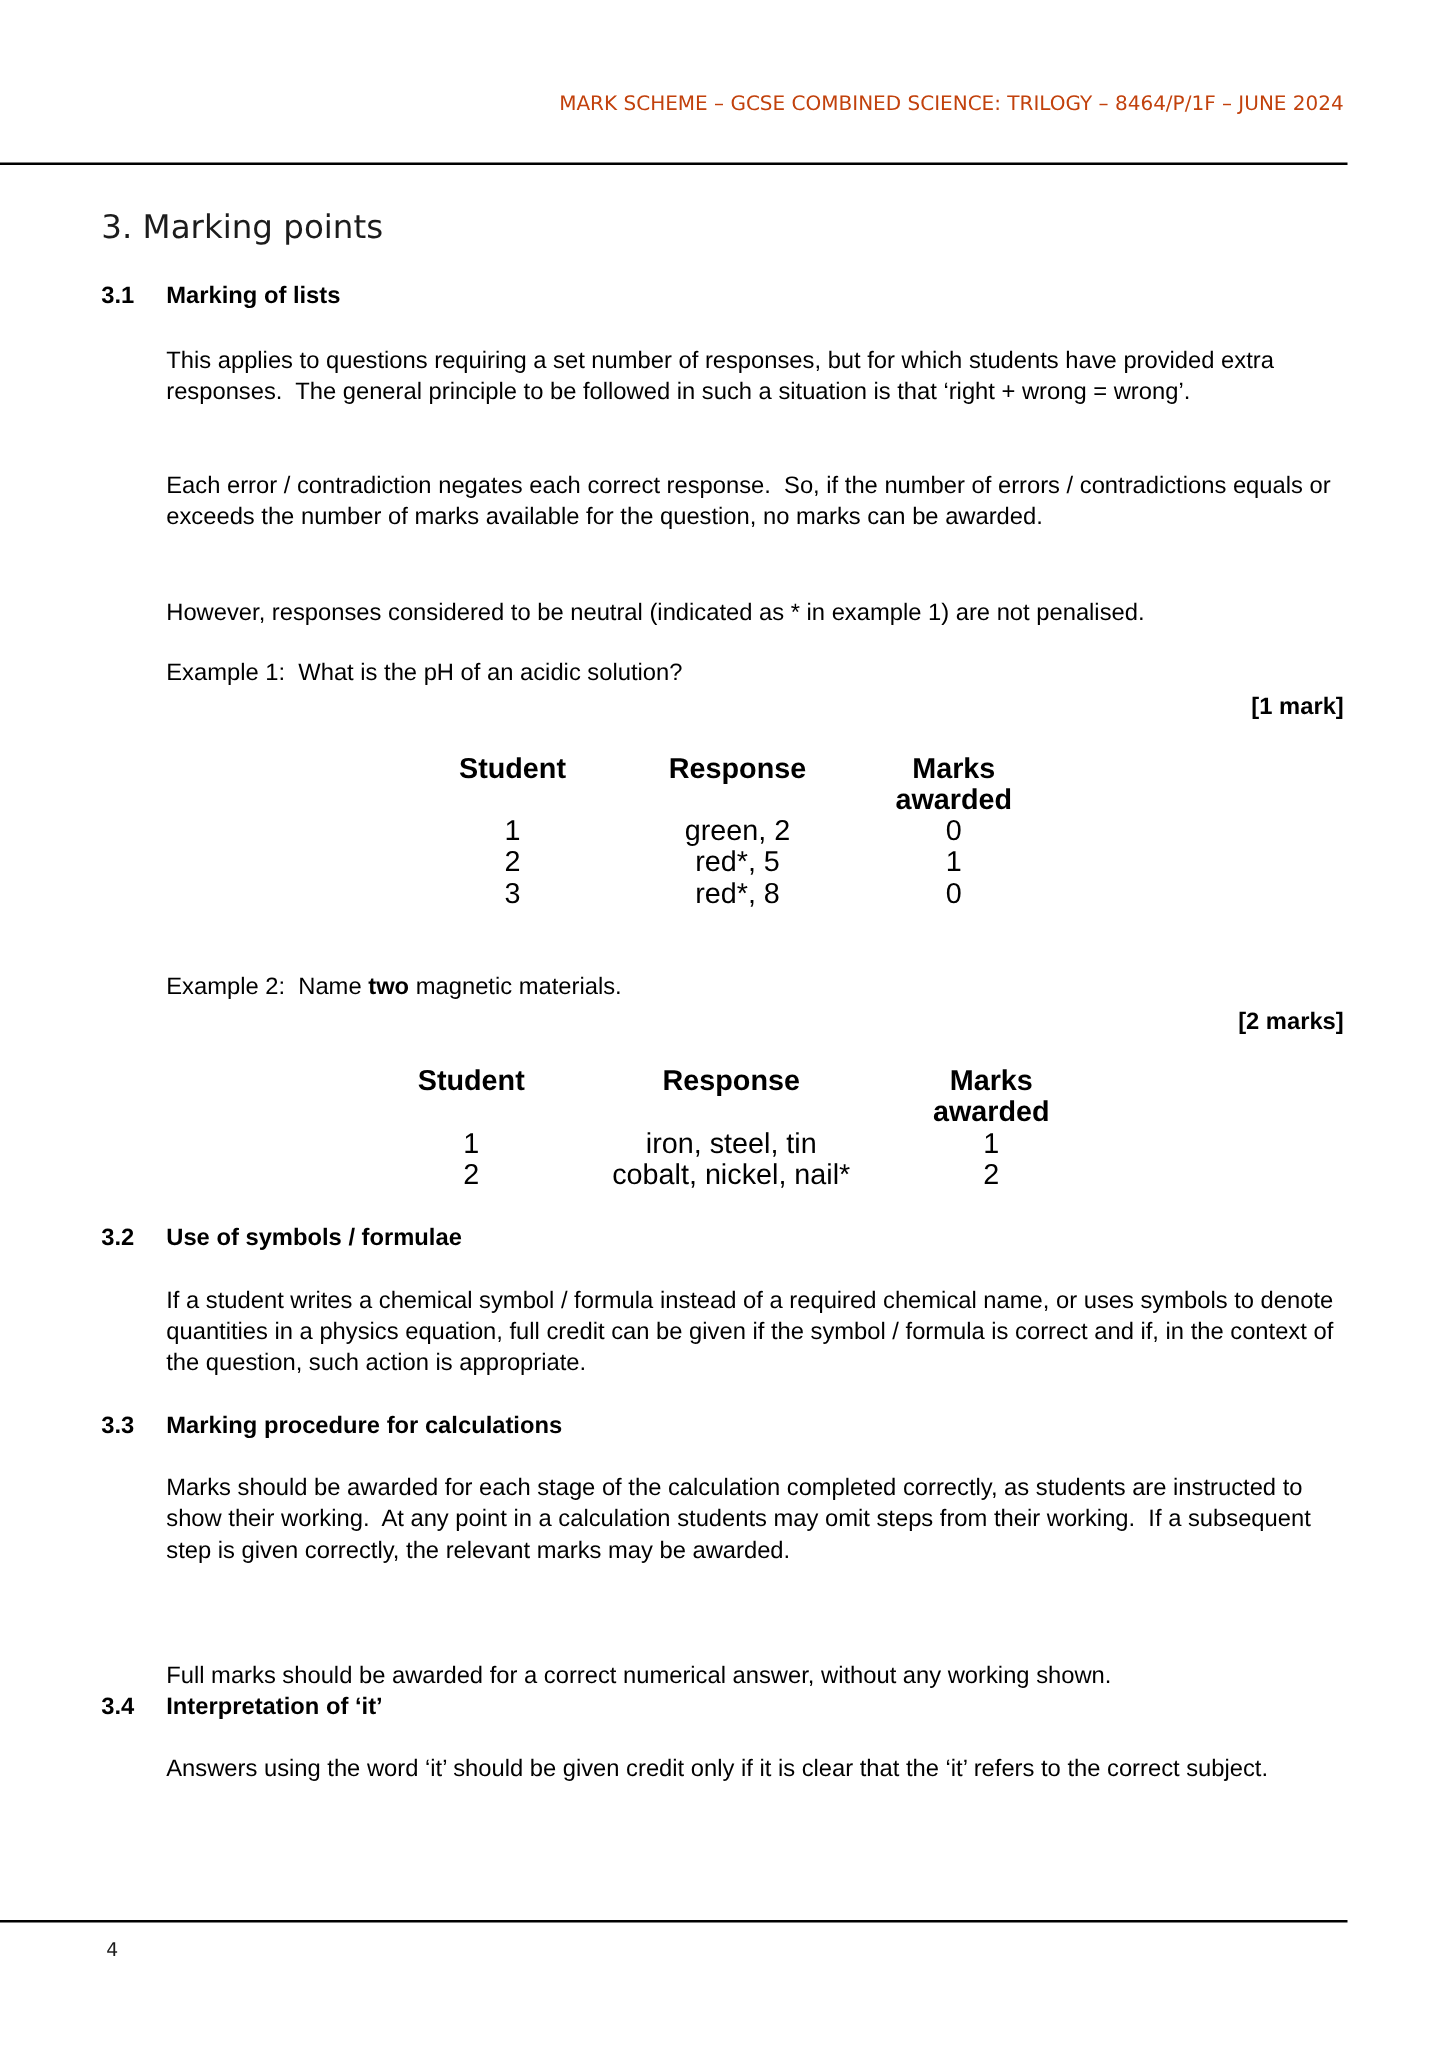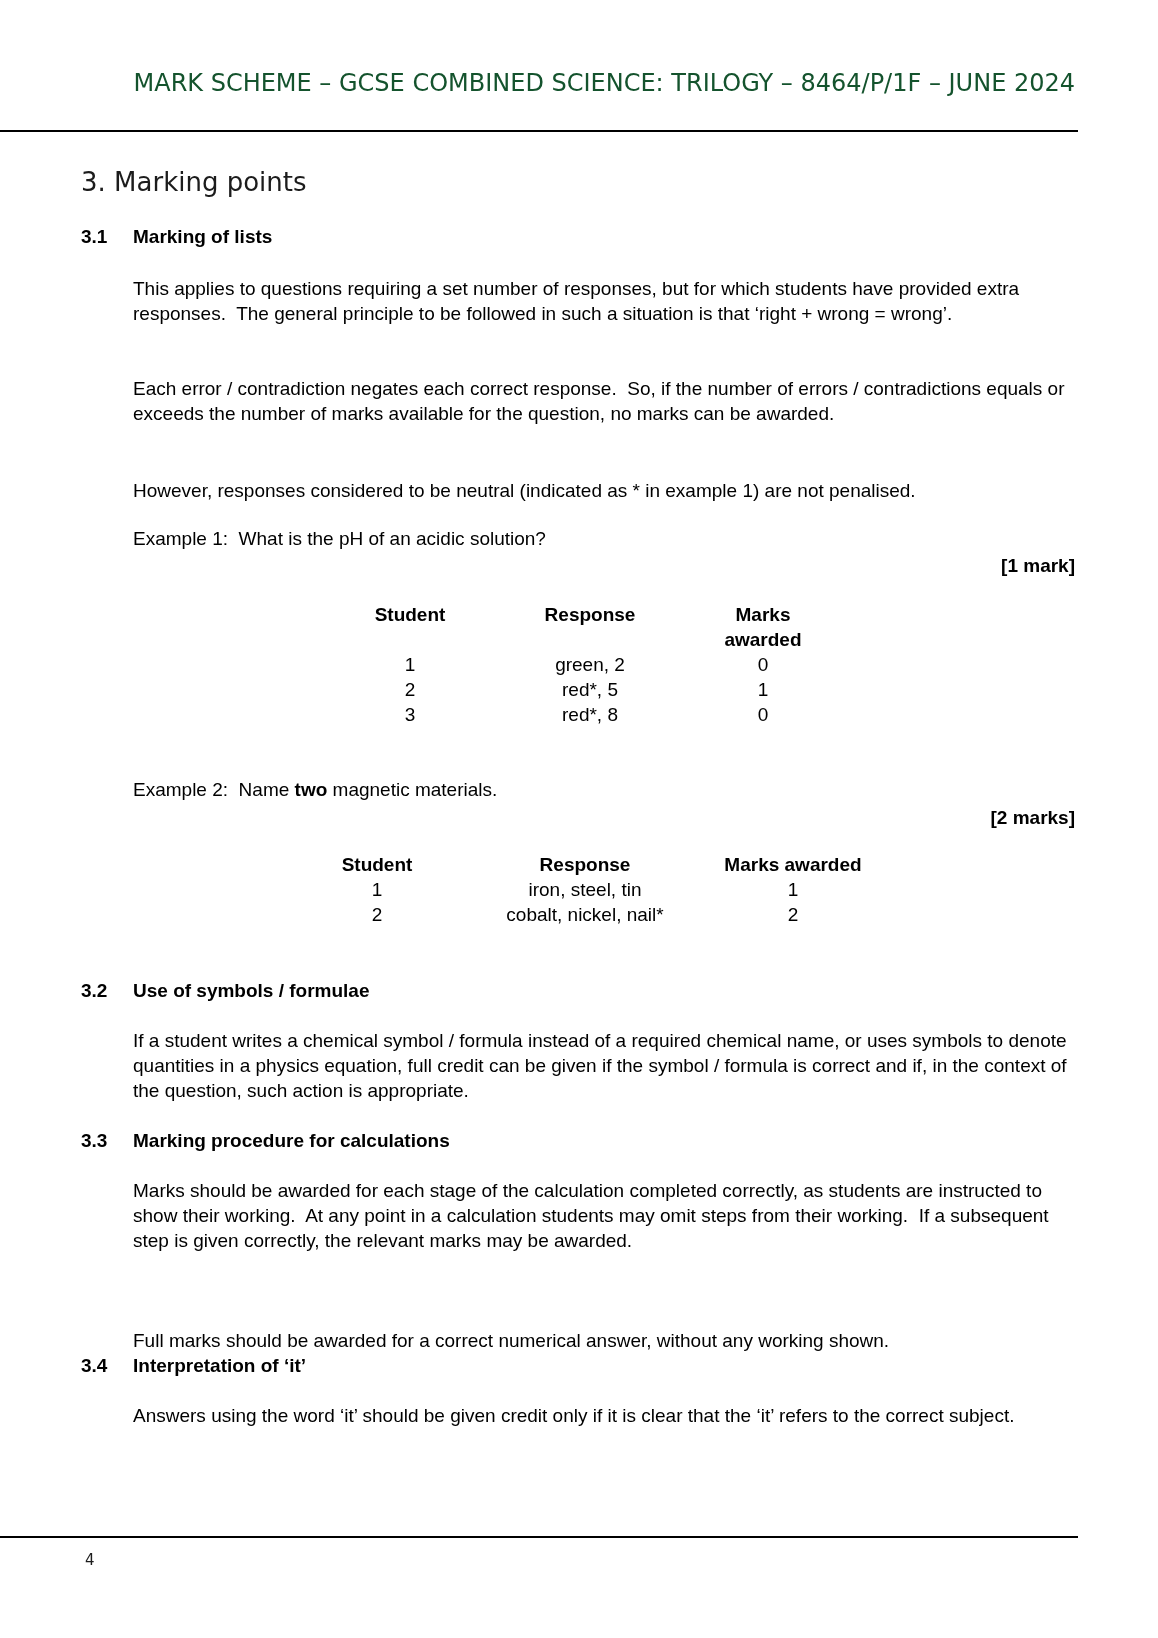--- a/index.html
+++ b/index.html
@@ -7,22 +7,22 @@
     position:relative; width:1158px; height:1638px;
     background:#ffffff; color:#000;
     font-family:"Liberation Sans", sans-serif;
     font-size:19px; line-height:25px;
     overflow:hidden;
   }
   
   .hdr-title {
     position:absolute; top:70px; right:83px;
     font-family:"DejaVu Sans", sans-serif;
-    font-size:24px; line-height:26px; font-weight:400;
-    letter-spacing:0px; color:#14532d; white-space:nowrap;
+    font-size:16px; line-height:26px; font-weight:400;
+    letter-spacing:0px; color:#c2410c; white-space:nowrap;
   }
   .rule { position:absolute; left:0; width:1078px; height:2px; background:#000; }
   .doc-title {
     position:absolute; left:81px; top:165px;
     font-family:"DejaVu Sans", sans-serif;
     font-size:26px; line-height:34px; font-weight:400; color:#1c1c1c;
     white-space:nowrap;
   }
   .page-num {
     position:absolute; left:85px; top:1550px;
@@ -39,21 +39,21 @@
   .example-line { position:absolute; left:133px; width:950px; white-space:pre-wrap; }
   .marks-tag {
     position:absolute; left:81px; width:994px;
     text-align:right; font-weight:bold; white-space:pre;
   }
   .bold { font-weight:bold; }
   
   table.mk { position:absolute; border-collapse:collapse; table-layout:fixed; }
   table.mk td, table.mk th {
     padding:0; text-align:center; vertical-align:top;
-    font-size:19px; line-height:25px; white-space:pre-line;
+    font-size:23px; line-height:25px; white-space:pre-line;
   }
   table.mk th { font-weight:bold; }
   .t1 { left:330px; top:602px; }
   .t1 .c1 { width:160px; } .t1 .c2 { width:200px; } .t1 .c3 { width:146px; }
   .t2 { left:297px; top:852px; }
   .t2 .c1 { width:160px; } .t2 .c2 { width:256px; } .t2 .c3 { width:160px; }
 </style>
 </head>
 <body>
 

